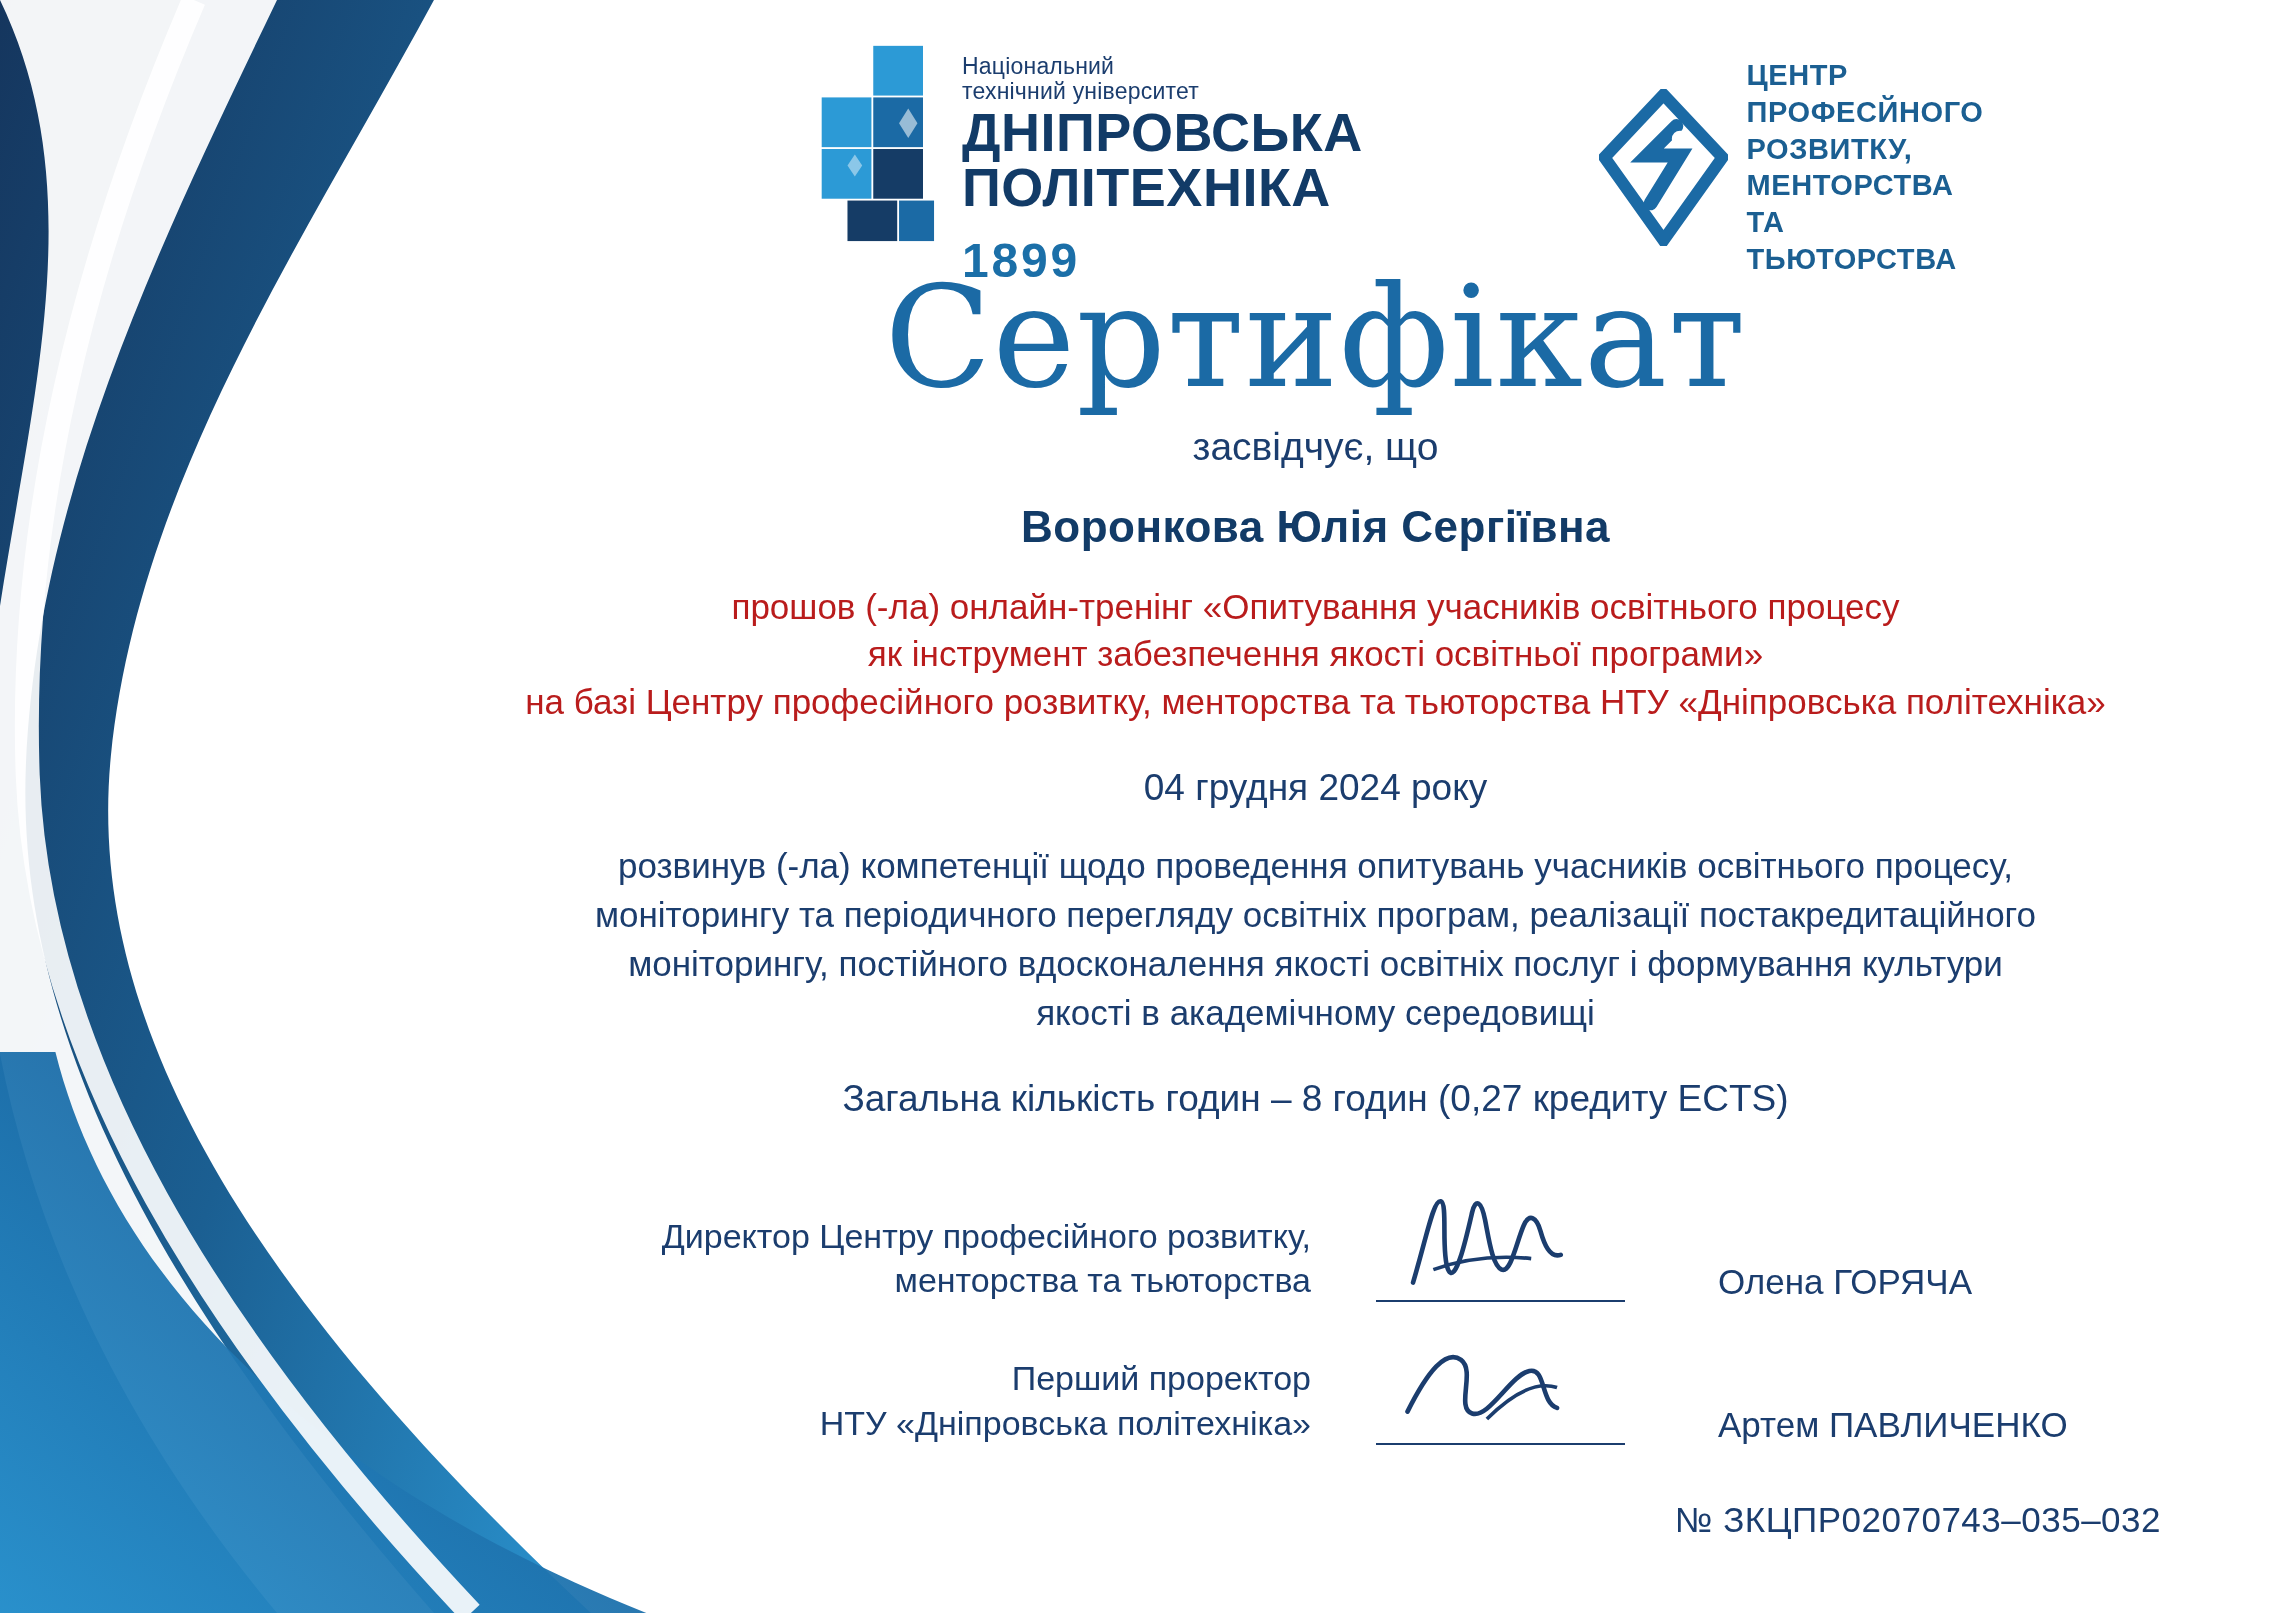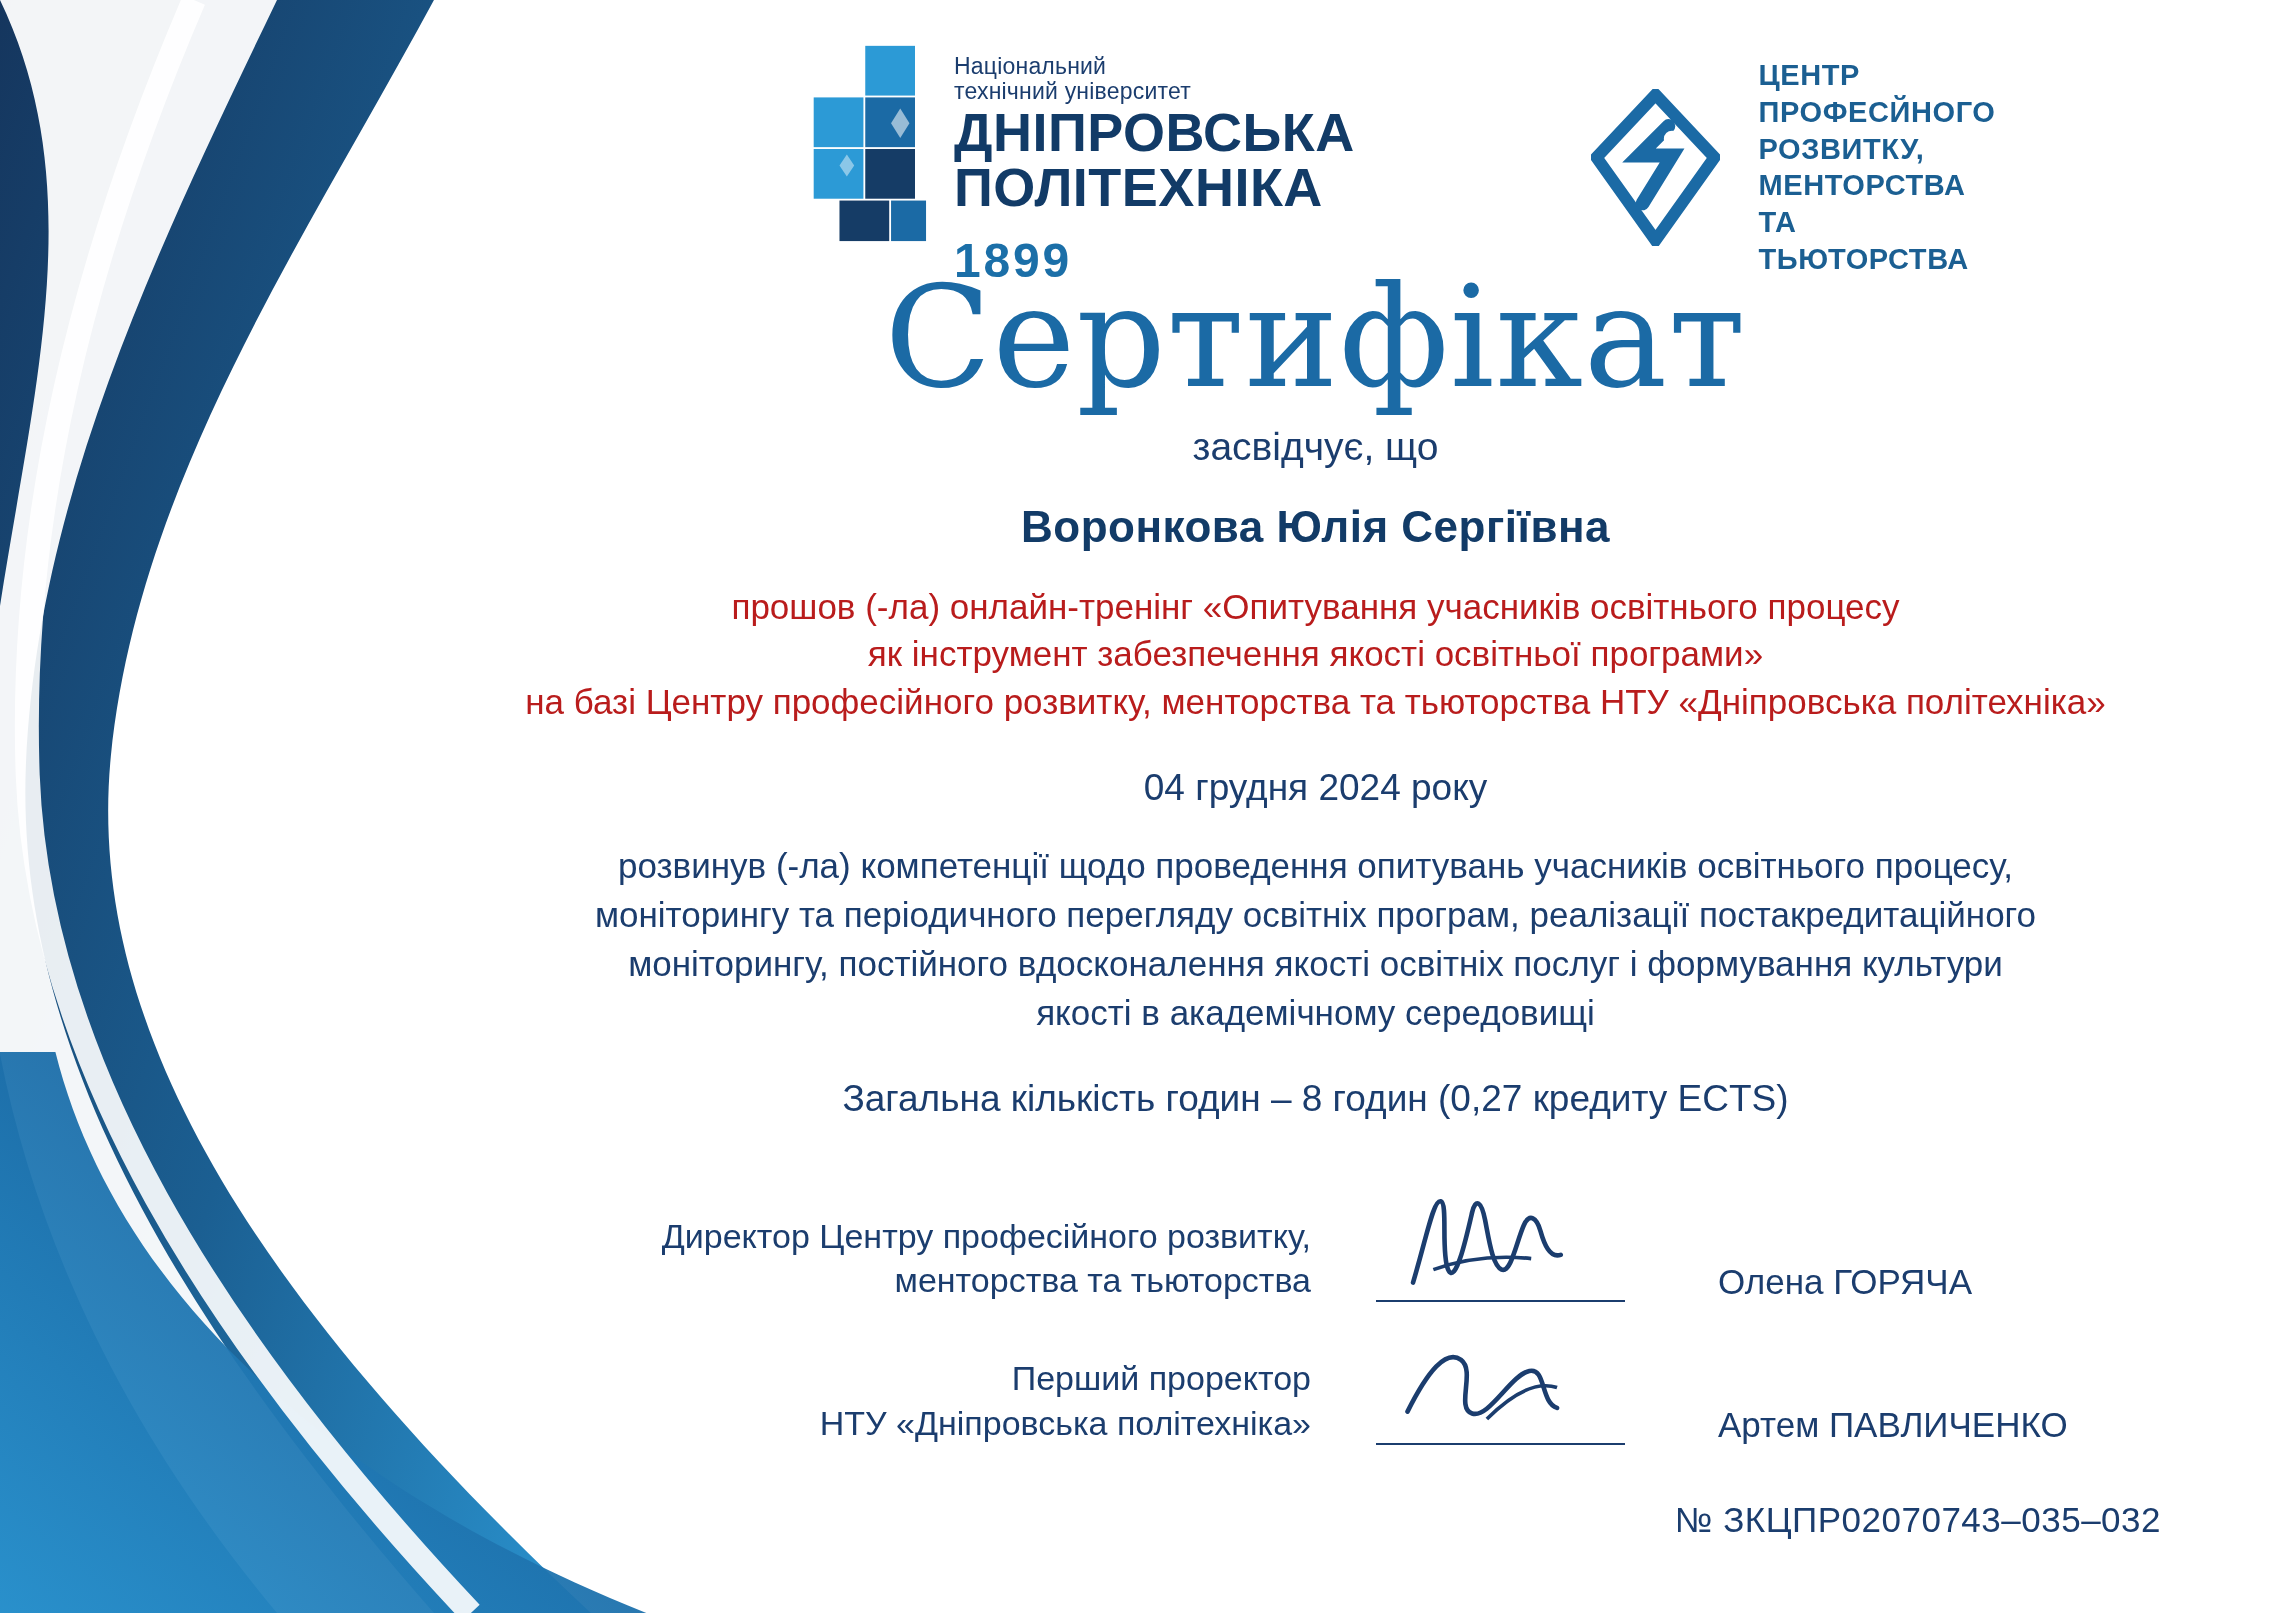--- a/index.html
+++ b/index.html
@@ -25,21 +25,21 @@
     top: 0;
     width: 831px;
     height: 1613px;
     pointer-events: none;
   }
 
   
   .header {
     position: absolute;
     top: 37px;
-    left: 4px;
+    left: 12px;
     width: 1858px;
     height: 222px;
   }
   .logo-left {
     position: absolute;
     left: 780px;
     top: 7.4px;
     display: flex;
     align-items: flex-start;
   }
@@ -73,21 +73,20 @@
     letter-spacing: 2.8px;
     margin-top: 18px;
   }
 
   .logo-right {
     position: absolute;
     left: 1587px;
     top: 20px;
     display: flex;
     align-items: center;
-    gap: 20px;
   }
   .logo-right .mark {
     width: 129px;
     height: 157px;
     flex: 0 0 auto;
   }
   .logo-right .cpd-text {
     margin-left: 18.5px;
     font-size: 29px;
     font-weight: bold;

